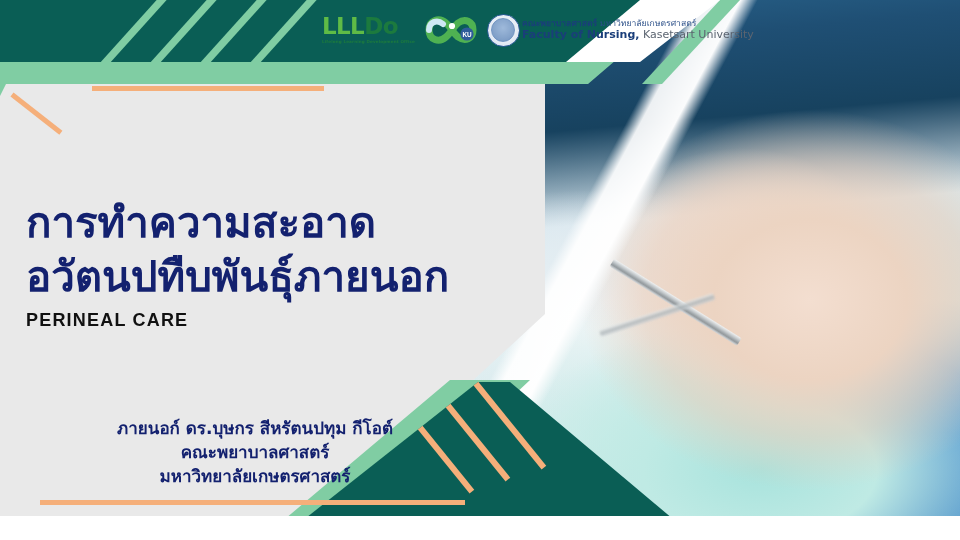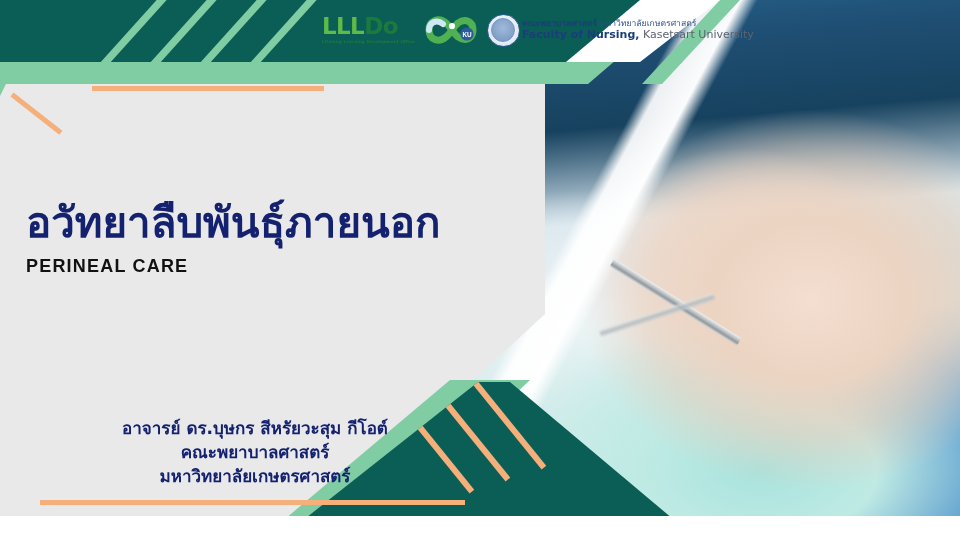--- a/index.html
+++ b/index.html
@@ -317,31 +317,32 @@
           <span>Kasetsart University</span></div>
       </div>
     </div>
 
   </div>
 
   <div class="orange-bar-top"></div>
   <div class="orange-diag-top"></div>
 
   <div class="title-block">
-    <div class="title-th">อวัทยาลืบพันธุ์ภายนอก</div>
+    <div class="title-th">การทำความสะอาด</div>
+    <div class="title-th">อวัตนปทืบพันธุ์ภายนอก</div>
     <div class="title-en">PERINEAL CARE</div>
   </div>
 
   <div class="bottom-green"></div>
   <div class="bottom-teal">
     <div class="ostripe" style="left:150px; top:-6px"></div>
     <div class="ostripe" style="left:186px; top:-18px"></div>
     <div class="ostripe" style="left:222px; top:-30px"></div>
   </div>
 
   <div class="author-block">
-    <div class="author-line">อาจารย์ ดร.บุษกร สีหรัยวะสุม กีโอต์</div>
+    <div class="author-line">ภายนอก์ ดร.บุษกร สีหรัตนปทุม กีโอต์</div>
     <div class="author-line">คณะพยาบาลศาสตร์</div>
     <div class="author-line">มหาวิทยาลัยเกษตรศาสตร์</div>
   </div>
   <div class="orange-bar-bottom"></div>
 
 </div>
 
 </body></html>

